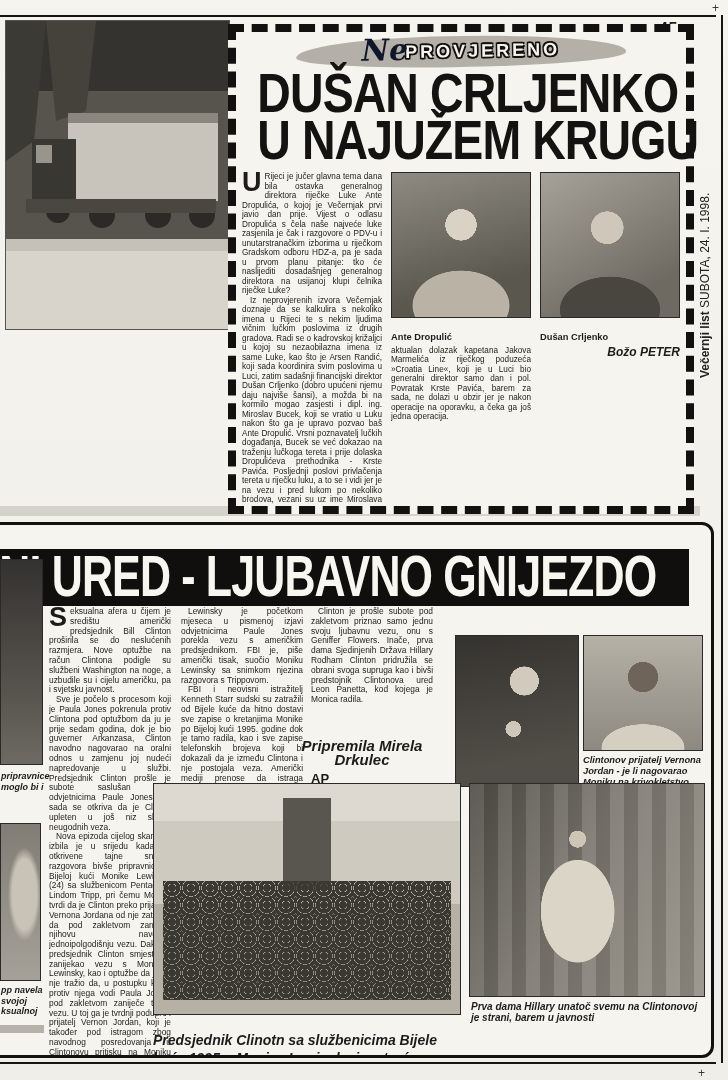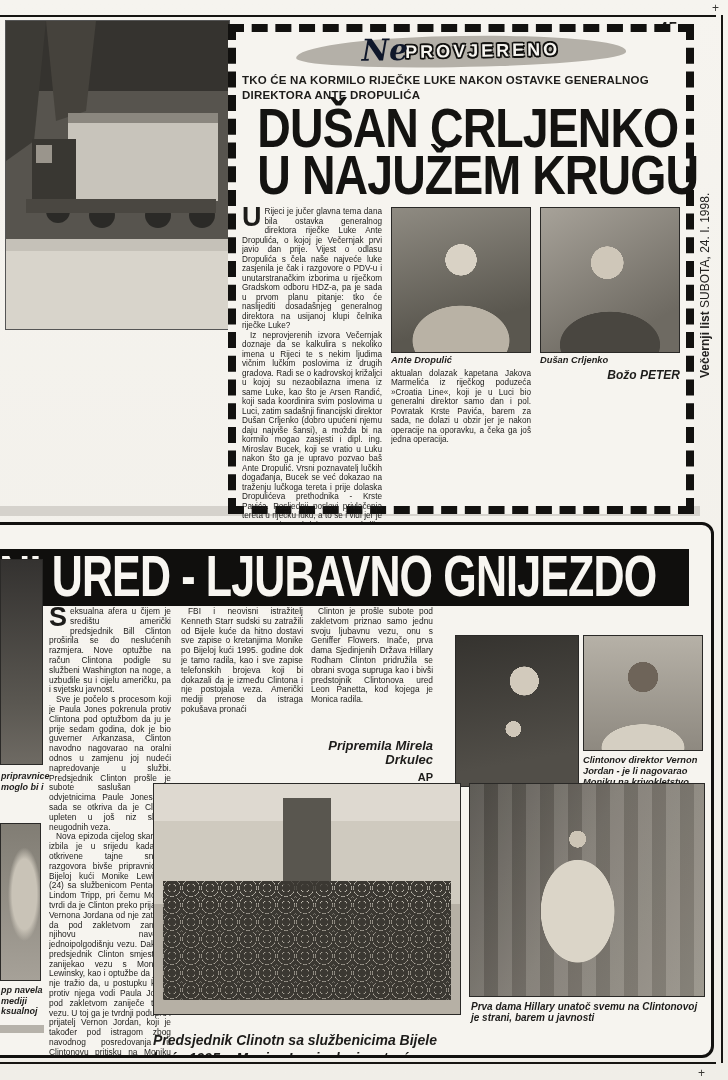--- a/index.html
+++ b/index.html
@@ -75,21 +75,21 @@
       radial-gradient(circle 26px at 50% 36%, #d9d2c5 0 60%, rgba(0,0,0,0) 61%),
       radial-gradient(ellipse 58% 40% at 50% 92%, #b9b2a5 0 60%, rgba(0,0,0,0) 61%),
       linear-gradient(165deg, #8f8b82, #5a574f 75%);
   }
   .p-crljenko {
     background:
       radial-gradient(circle 27px at 48% 38%, #cfc7b9 0 60%, rgba(0,0,0,0) 61%),
       radial-gradient(ellipse 60% 38% at 50% 95%, #494640 0 60%, rgba(0,0,0,0) 61%),
       linear-gradient(150deg, #a7a299, #6e6a62 80%);
   }
-  .photo-caption { font-size:9.3px; font-weight:bold; font-style:italic; margin:2px 0 3px; line-height:10.5px; }
+  .photo-caption { font-size:9.3px; font-weight:bold; margin:14px 0 3px; line-height:10.5px; }
   .ta-byline { text-align:right; font-weight:bold; font-style:italic; font-size:12px; margin-top:5px; }
 
   
   .ba-box {
     position:absolute; left:-26px; top:522px; width:740px; height:536px;
     border:3px solid #12110f; border-radius:12px; background:#f6f4ef;
     box-sizing:border-box; overflow:hidden;
   }
   .ba-kicker { position:absolute; top:5px; left:26px; font-size:13px; font-weight:bold; letter-spacing:0.3px; }
   .ba-headbar { position:absolute; top:24px; left:0; width:712px; height:57px; background:#100f0d; overflow:hidden; }
@@ -97,22 +97,22 @@
     display:block; white-space:nowrap; color:#f8f6f1;
     font-size:50px; font-weight:900; line-height:56px; padding-left:26px;
     letter-spacing:-1px; transform:scale(0.86,1.14); transform-origin:0 50%;
   }
   .ba-col { position:absolute; top:82px; font-size:8.4px; line-height:9.8px; text-align:justify; overflow:hidden; }
   .ba-col p { margin:0; text-indent:7px; }
   .ba-col p.first { text-indent:0; }
   #ba-col1 { left:72px;  width:122px; height:448px; }
   #ba-col2 { left:204px; width:122px; height:184px; }
   #ba-col3 { left:334px; width:122px; height:130px; }
-  .ba-byline { position:absolute; left:314px; top:214px; width:142px; text-align:right; font-weight:bold; font-style:italic; font-size:13px; line-height:14px; }
-  .ba-agency { position:absolute; left:334px; top:246px; width:122px; text-align:right; font-weight:bold; font-size:11px; }
+  .ba-byline { position:absolute; left:314px; top:214px; width:142px; text-align:center; font-weight:bold; font-style:italic; font-size:15px; line-height:14px; }
+  .ba-agency { position:absolute; left:334px; top:246px; width:122px; font-weight:bold; font-size:13px; }
 
   .ba-photo { border:1px solid #2a2927; box-sizing:border-box; position:absolute; }
   .photo-clinton {
     left:478px; top:110px; width:124px; height:152px;
     background:
       radial-gradient(circle 24px at 56% 30%, #d2cabc 0 60%, rgba(0,0,0,0) 61%),
       radial-gradient(circle 13px at 47% 62%, #cfc7b9 0 60%, rgba(0,0,0,0) 61%),
       linear-gradient(170deg, #35332f, #514e48 80%);
   }
   .photo-jordan {
@@ -189,21 +189,20 @@
     </svg>
   </div>
 
   <div class="gray-band"></div>
 
   <div class="ta-box">
     <div class="brand">
       <span class="brand-ne">Ne</span>
       <span class="brand-rest">PROVJERENO</span>
     </div>
-    <div class="ta-kicker">TKO ĆE NA KORMILO RIJEČKE LUKE NAKON OSTAVKE GENERALNOG DIREKTORA ANTE DROPULIĆA</div>
     <div class="ta-headline">
       <span>DUŠAN CRLJENKO</span>
       <span>U NAJUŽEM KRUGU</span>
     </div>
     <div class="ta-cols">
       <div class="ta-col">
         <p class="first"><span class="dropcap">U</span><span>Rijeci je jučer glavna tema dana bila ostavka generalnog direktora riječke Luke Ante Dropulića, o kojoj je Večernjak prvi javio dan prije. Vijest o odlasu Dropulića s čela naše najveće luke zasjenila je čak i razgovore o PDV-u i unutarstranačkim izborima u riječkom Gradskom odboru HDZ-a, pa je sada u prvom planu pitanje: tko će naslijediti dosadašnjeg generalnog direktora na usijanoj klupi čelnika riječke Luke?</span></p>
         <p>Iz neprovjerenih izvora Večernjak doznaje da se kalkulira s nekoliko imena u Rijeci te s nekim ljudima vičnim lučkim poslovima iz drugih gradova. Radi se o kadrovskoj križaljci u kojoj su nezaobilazna imena iz same Luke, kao što je Arsen Randić, koji sada koordinira svim poslovima u Luci, zatim sadašnji financijski direktor Dušan Crljenko (dobro upućeni njemu daju najviše šansi), a možda bi na kormilo mogao zasjesti i dipl. ing. Miroslav Bucek, koji se vratio u Luku nakon što ga je upravo pozvao baš Ante Dropulić. Vrsni poznavatelj lučkih događanja, Bucek se već dokazao na traženju lučkoga tereta i prije dolaska Dropulićeva prethodnika - Krste Pavića. Posljednji poslovi privlačenja tereta u riječku luku, a to se i vidi jer je na vezu i pred lukom po nekoliko brodova, vezani su uz ime Miroslava Buceka.</p>
 
       </div>
@@ -226,46 +225,47 @@
     </div>
 
     <div class="frag-photo1"></div>
     <div class="frag-cap1">
       <div>pripravnice</div>
       <div>moglo bi i</div>
     </div>
     <div class="frag-photo2"></div>
     <div class="frag-cap2">
       <div>pp navela</div>
-      <div>mediji</div>
+      <div>svojoj</div>
       <div>ksualnoj</div>
     </div>
     <div class="frag-band"></div>
 
     <div class="ba-col" id="ba-col1">
       <p class="first"><span class="dropcap">S</span><span>eksualna afera u čijem je središtu američki predsjednik Bill Clinton proširila se do neslućenih razmjera. Nove optužbe na račun Clintona podigle su službeni Washington na noge, a uzbudile su i cijelu američku, pa i svjetsku javnost.</span></p>
       <p>Sve je počelo s procesom koji je Paula Jones pokrenula protiv Clintona pod optužbom da ju je prije sedam godina, dok je bio guverner Arkanzasa, Clinton navodno nagovarao na oralni odnos u zamjenu joj nudeći napredovanje u službi. Predsjednik Clinton prošle je subote saslušan pred odvjetnicima Paule Jones, no sada se otkriva da je Clinton upleten u još niz sličnih neugodnih veza.</p>
       <p>Nova epizoda cijelog skandala izbila je u srijedu kada su otkrivene tajne snimke razgovora bivše pripravnice u Bijeloj kući Monike Lewinsky (24) sa službenicom Pentagona Lindom Tripp, pri čemu Monica tvrdi da je Clinton preko prijatelja Vernona Jordana od nje zatražio da pod zakletvom zaniječe njihovu navodnu jednoipolgodišnju vezu. Dakako, predsjednik Clinton smjesta je zanijekao vezu s Monikom Lewinsky, kao i optužbe da je od nje tražio da, u postupku kojeg protiv njega vodi Paula Jones, pod zakletvom zaniječe takvu vezu. U toj ga je tvrdnji podupro i prijatelj Vernon Jordan, koji je također pod istragom zbog navodnog posredovanja u Clintonovu pritisku na Moniku Lewinsky.</p>
 
     </div>
     <div class="ba-col" id="ba-col2">
+      <p>Lewinsky je početkom mjeseca u pismenoj izjavi odvjetnicima Paule Jones porekla vezu s američkim predsjednikom. FBI je, piše američki tisak, suočio Moniku Lewinsky sa snimkom njezina razgovora s Trippovom.</p>
       <p>FBI i neovisni istražitelj Kenneth Starr sudski su zatražili od Bijele kuće da hitno dostavi sve zapise o kretanjima Monike po Bijeloj kući 1995. godine dok je tamo radila, kao i sve zapise telefonskih brojeva koji bi dokazali da je između Clintona i nje postojala veza. Američki mediji prenose da istraga pokušava pronaći</p>
     </div>
     <div class="ba-col" id="ba-col3">
       <p>Clinton je prošle subote pod zakletvom priznao samo jednu svoju ljubavnu vezu, onu s Geniffer Flowers. Inače, prva dama Sjedinjenih Država Hillary Rodham Clinton pridružila se obrani svoga supruga kao i bivši predstojnik Clintonova ured Leon Panetta, kod kojega je Monica radila.</p>
     </div>
     <div class="ba-byline">
       <div>Pripremila Mirela</div>
       <div>Drkulec</div>
     </div>
     <div class="ba-agency">AP</div>
 
     <div class="ba-photo photo-clinton"></div>
     <div class="ba-photo photo-jordan"></div>
-    <div class="cap-jordan">Clintonov direktor Vernon Jordan - je li nagovarao Moniku na krivokletstvo</div>
+    <div class="cap-jordan">Clintonov prijatelj Vernona Jordan - je li nagovarao Moniku na krivokletstvo</div>
 
     <div class="ba-photo photo-group">
       <div class="doorway"></div>
       <div class="crowd"></div>
     </div>
     <div class="cap-group">Predsjednik Clinotn sa službenicima Bijele kuće 1995. - Monica Lewinsky je u trećem redu odozdo iznad Clintonova desnog ramena</div>
 
     <div class="ba-photo photo-hillary"></div>
     <div class="cap-hillary">Prva dama Hillary unatoč svemu na Clintonovoj je strani, barem u javnosti</div>
   </div>

